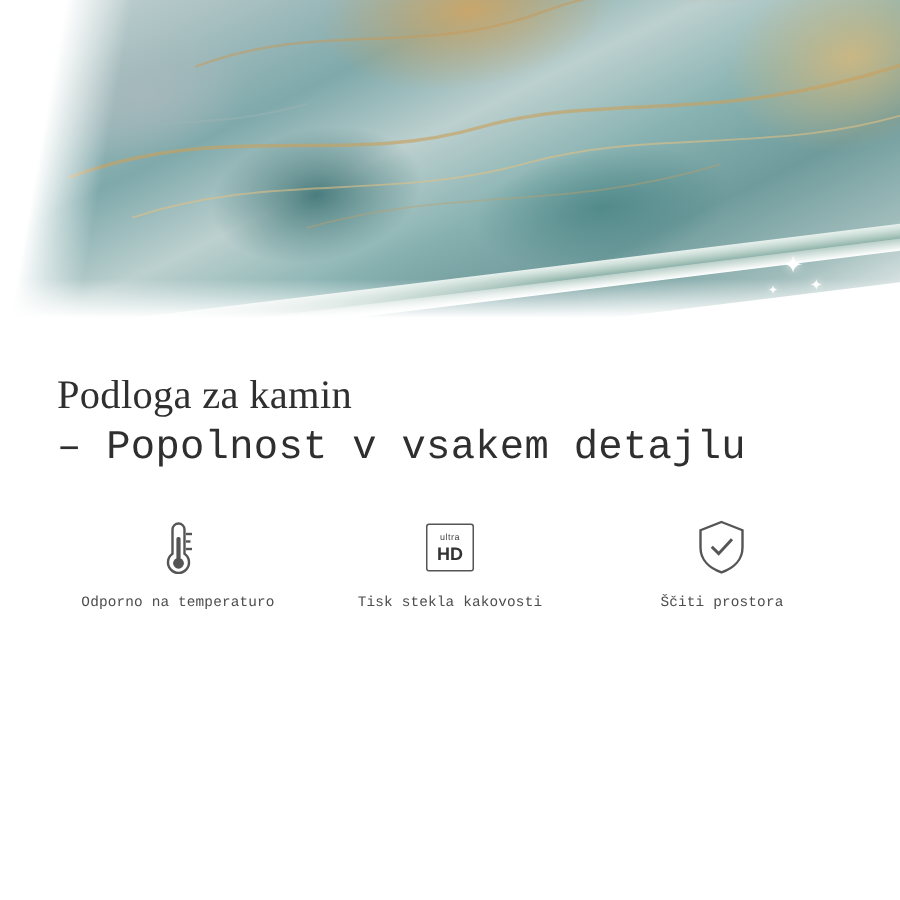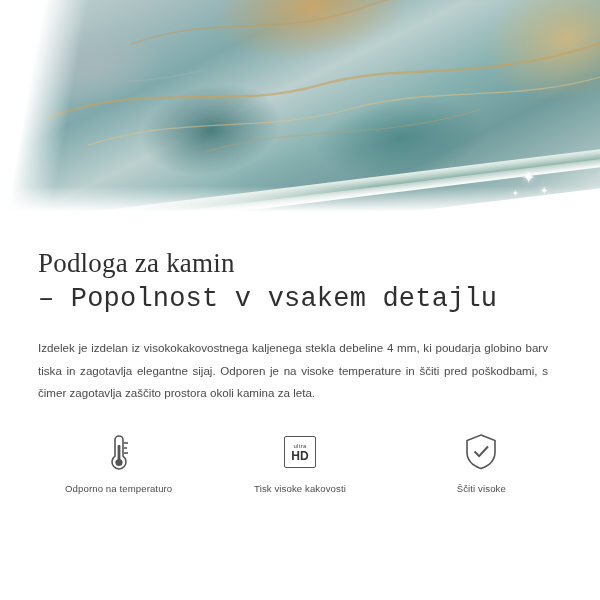--- a/index.html
+++ b/index.html
@@ -149,20 +149,21 @@
     height: 44px;
     display: flex;
     align-items: center;
     justify-content: center;
   }
   .feature-label {
     margin-top: 9px;
     font-size: 9.6px;
     color: #4d4d4d;
     letter-spacing: 0.1px;
+    font-family: Liberation Mono, monospace;
   }
   .uhd-box {
     width: 30px;
     height: 30px;
     border: 1.6px solid #555;
     border-radius: 2px;
     display: flex;
     flex-direction: column;
     align-items: center;
     justify-content: center;
@@ -203,21 +204,20 @@
     <span class="sparkle s1">✦</span>
     <span class="sparkle s2">✦</span>
     <span class="sparkle s3">✦</span>
   </div>
 
   <div class="content">
     <h1 class="headline">
       <span>Podloga za kamin</span>
       <span class="line2">– Popolnost v vsakem detajlu</span>
     </h1>
-    <p class="paragraph">Izdelek je izdelan iz visokokakovostnega kaljenega stekla debeline 4 mm, ki poudarja globino barv tiska in zagotavlja elegantne sijaj. Odporen je na visoke temperature in ščiti pred poškodbami, s čimer zagotavlja zaščito prostora okoli kamina za leta.</p>
   </div>
 
   <div class="features">
 
     <div class="feature">
       <div class="feature-icon">
         <svg width="34" height="42" viewBox="0 0 34 42" fill="none" stroke="#555" stroke-width="1.6">
           <path d="M17 5a4 4 0 0 0-4 4v16.2a7 7 0 1 0 8 0V9a4 4 0 0 0-4-4z"></path>
           <circle cx="17" cy="31.5" r="3.6" fill="#555" stroke="none"></circle>
           <rect x="15.6" y="14" width="2.8" height="15" fill="#555" stroke="none" rx="1.2"></rect>
@@ -229,30 +229,30 @@
       <div class="feature-label">Odporno na temperaturo</div>
     </div>
 
     <div class="feature">
       <div class="feature-icon">
         <div class="uhd-box">
           <span class="u">ultra</span>
           <span class="hd">HD</span>
         </div>
       </div>
-      <div class="feature-label">Tisk visoke kakovosti</div>
+      <div class="feature-label">Tisk stekla kakovosti</div>
     </div>
 
     <div class="feature">
       <div class="feature-icon">
         <svg width="38" height="42" viewBox="0 0 38 42" fill="none" stroke="#555" stroke-width="1.6">
           <path d="M19 4 L33 9.5 V21 c0 8.2-6 13.8-14 16.6C11 34.8 5 29.2 5 21 V9.5 Z"></path>
           <path d="M12.5 20.5 l4.6 4.6 L26 15.5" stroke-width="2"></path>
         </svg>
       </div>
-      <div class="feature-label">Ščiti visoke</div>
+      <div class="feature-label">Ščiti prostora</div>
     </div>
 
 
 
 
   </div>
 </div>
 
 </body></html>

